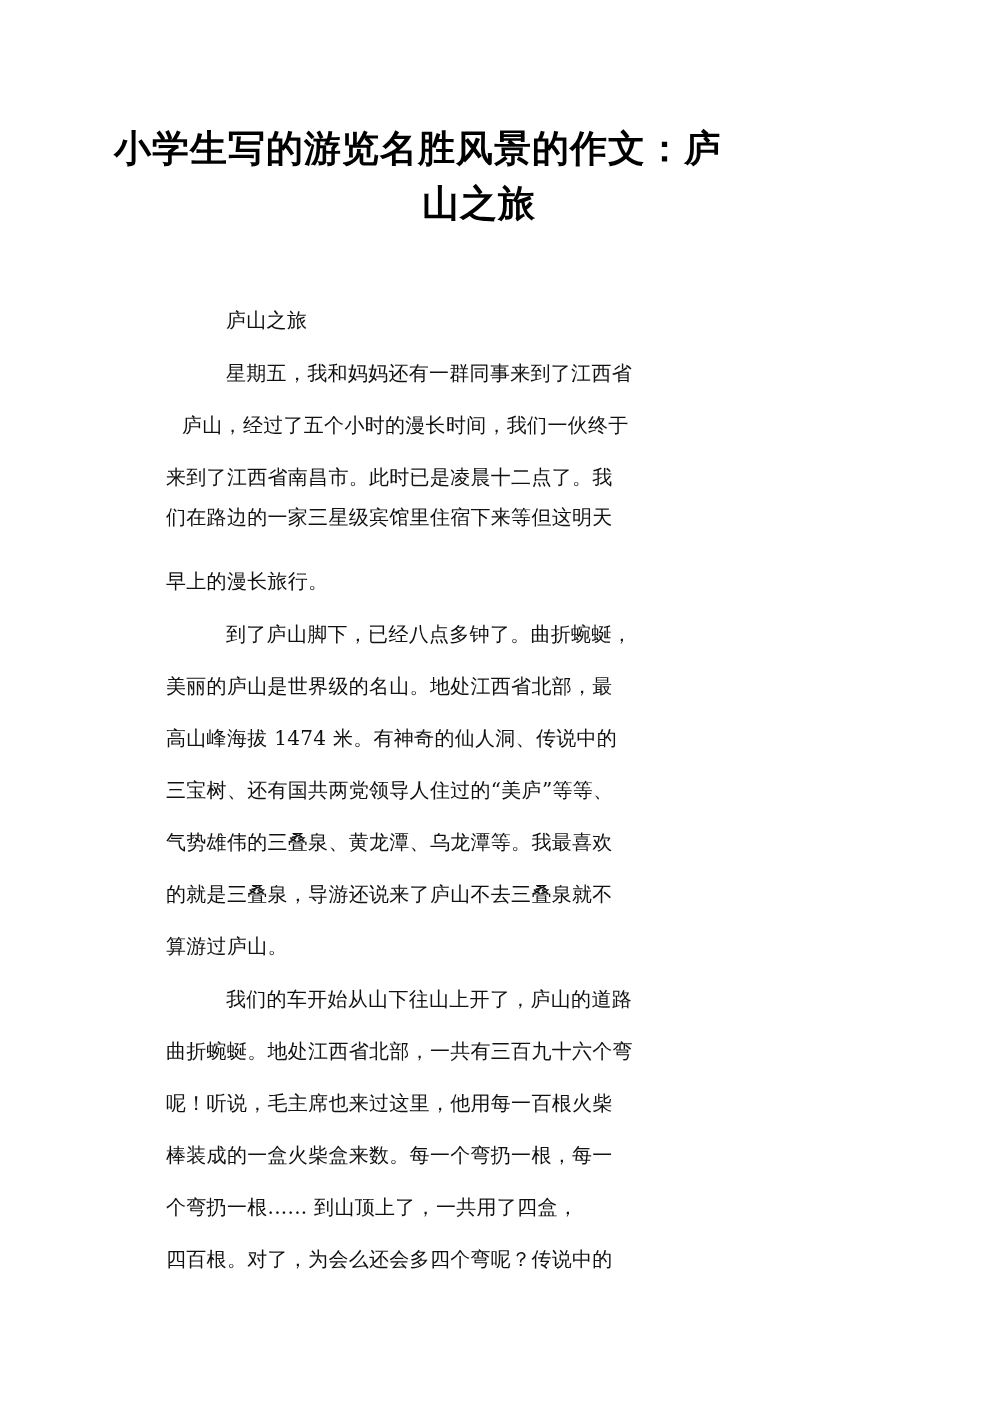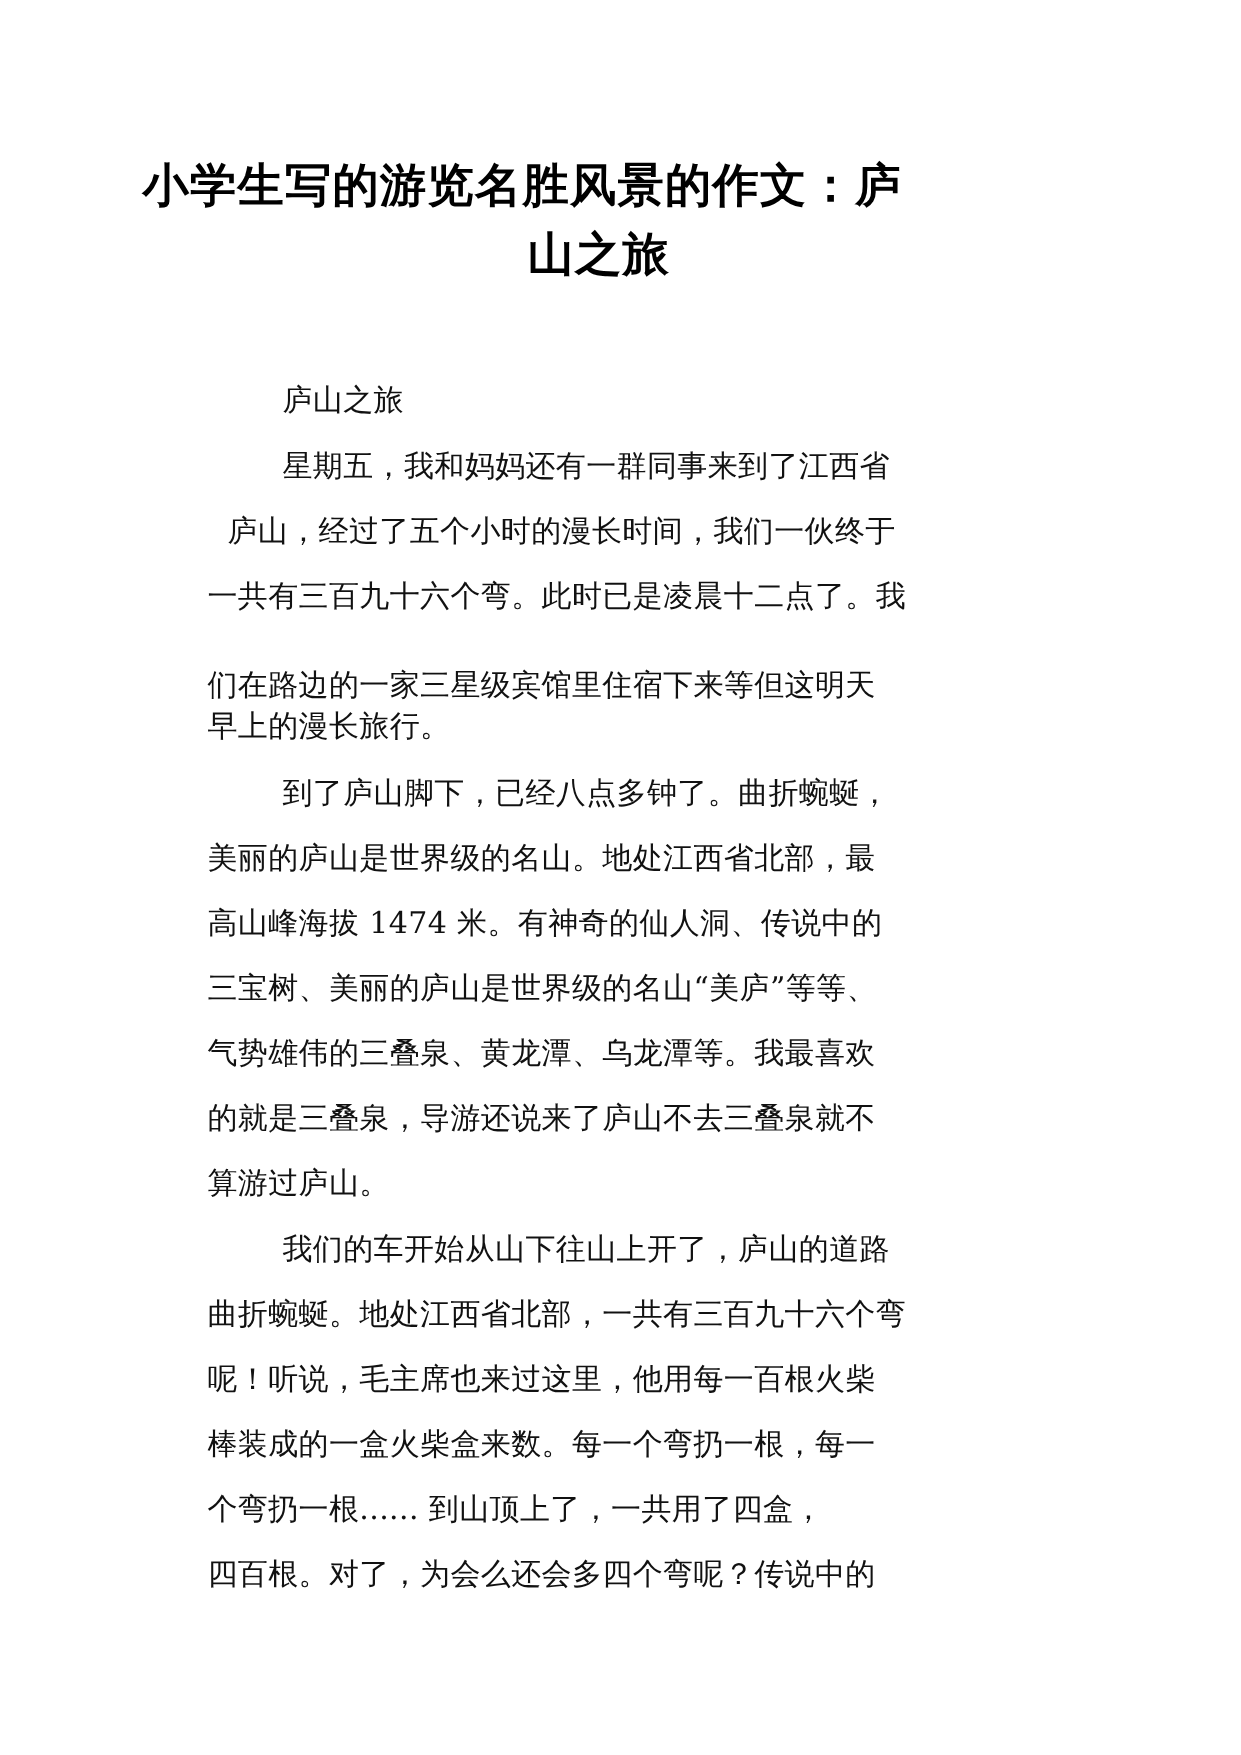--- a/index.html
+++ b/index.html
@@ -36,21 +36,21 @@
     .title .line { display: block; white-space: nowrap; }
     .title .l1 { position: absolute; top: 0; left: 0; width: 836px; }
     .title .l2 { position: absolute; top: 55px; left: 0; width: 958px; }
 
     .body-text {
       position: absolute;
       left: 0; top: 0;
       width: 993px;
       height: 1404px;
       font-family: "DejaVu Serif", "Liberation Serif", serif;
-      font-size: 24px;
+      font-size: 20px;
       color: #111111;
     }
     .body-line {
       position: absolute;
       left: 166px;
       white-space: nowrap;
       line-height: 36px;
       height: 36px;
       letter-spacing: 0.3px;
     }
@@ -65,28 +65,28 @@
     <span class="line l1">小学生写的游览名胜风景的作文：庐</span>
     <span class="line l2">山之旅</span>
   </h1>
 
   <div class="body-text">
 
     <div class="body-line indent" style="top:302px;">庐山之旅</div>
 
     <div class="body-line indent" style="top:355px;">星期五，我和妈妈还有一群同事来到了江西省</div>
     <div class="body-line" style="top:407px;margin-left:16px;">庐山，经过了五个小时的漫长时间，我们一伙终于</div>
-    <div class="body-line" style="top:459px;">一共有三百九十六个弯。此时已是凌晨十二点了。我</div>
-    <div class="body-line" style="top:530px;">们在路边的一家三星级宾馆里住宿下来等但这明天</div>
+    <div class="body-line" style="top:459px;">来到了江西省南昌市。此时已是凌晨十二点了。我</div>
+    <div class="body-line" style="top:499px;">们在路边的一家三星级宾馆里住宿下来等但这明天</div>
     <div class="body-line" style="top:563px;">早上的漫长旅行。</div>
 
     <div class="body-line indent" style="top:616px;">到了庐山脚下，已经八点多钟了。曲折蜿蜒，</div>
     <div class="body-line" style="top:668px;">美丽的庐山是世界级的名山。地处江西省北部，最</div>
     <div class="body-line" style="top:720px;">高山峰海拔 1474 米。有神奇的仙人洞、传说中的</div>
-    <div class="body-line" style="top:772px;">三宝树、美丽的庐山是世界级的名山“美庐”等等、</div>
+    <div class="body-line" style="top:772px;">三宝树、还有国共两党领导人住过的“美庐”等等、</div>
     <div class="body-line" style="top:824px;">气势雄伟的三叠泉、黄龙潭、乌龙潭等。我最喜欢</div>
     <div class="body-line" style="top:928px;">算游过庐山。</div>
     <div class="body-line" style="top:876px;">的就是三叠泉，导游还说来了庐山不去三叠泉就不</div>
 
     <div class="body-line indent" style="top:981px;">我们的车开始从山下往山上开了，庐山的道路</div>
     <div class="body-line" style="top:1033px;">曲折蜿蜒。地处江西省北部，一共有三百九十六个弯</div>
     <div class="body-line" style="top:1085px;">呢！听说，毛主席也来过这里，他用每一百根火柴</div>
     <div class="body-line" style="top:1137px;">棒装成的一盒火柴盒来数。每一个弯扔一根，每一</div>
     <div class="body-line" style="top:1189px;">个弯扔一根...... 到山顶上了，一共用了四盒，</div>
     <div class="body-line" style="top:1241px;">四百根。对了，为会么还会多四个弯呢？传说中的</div>

